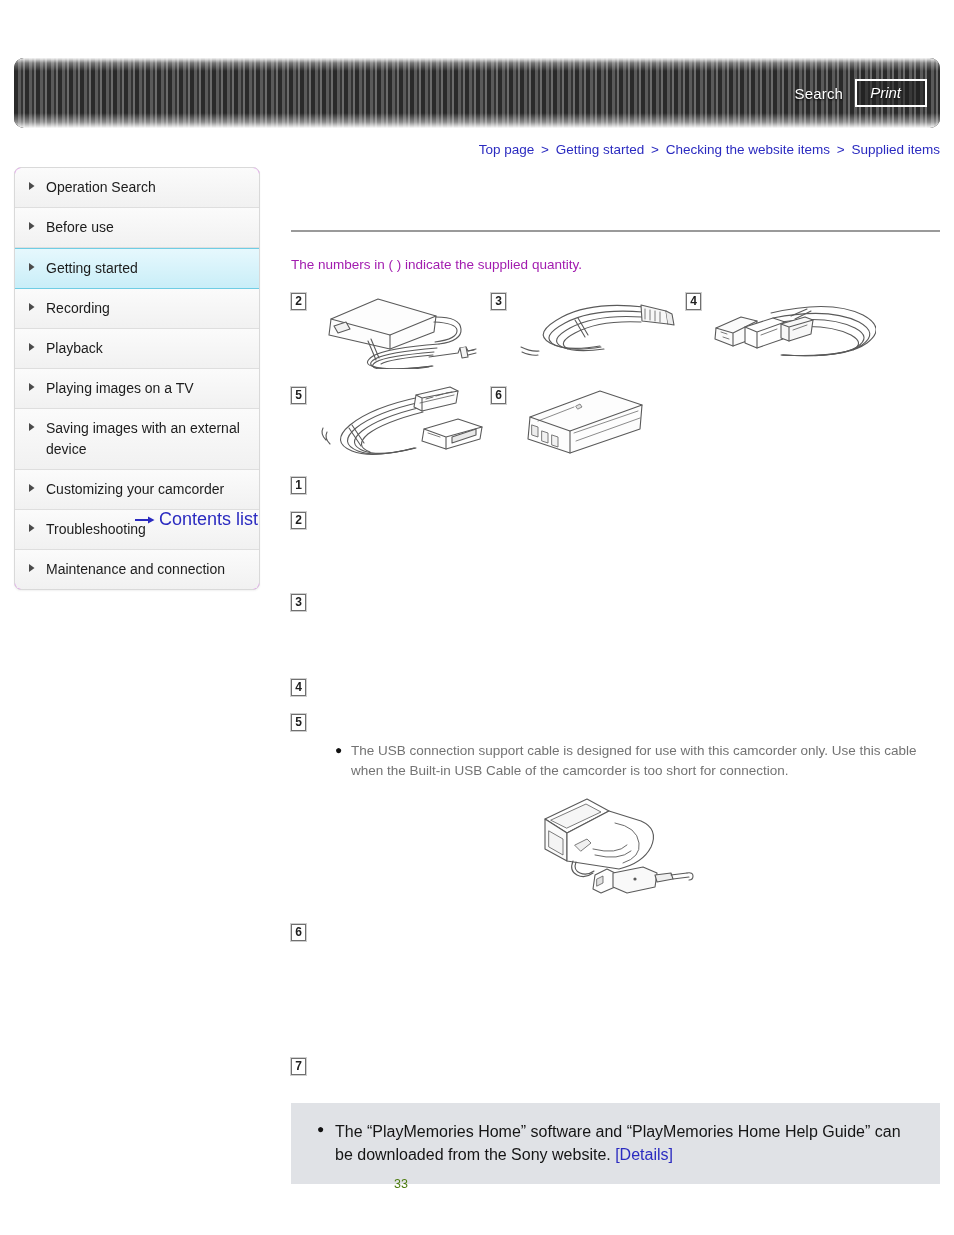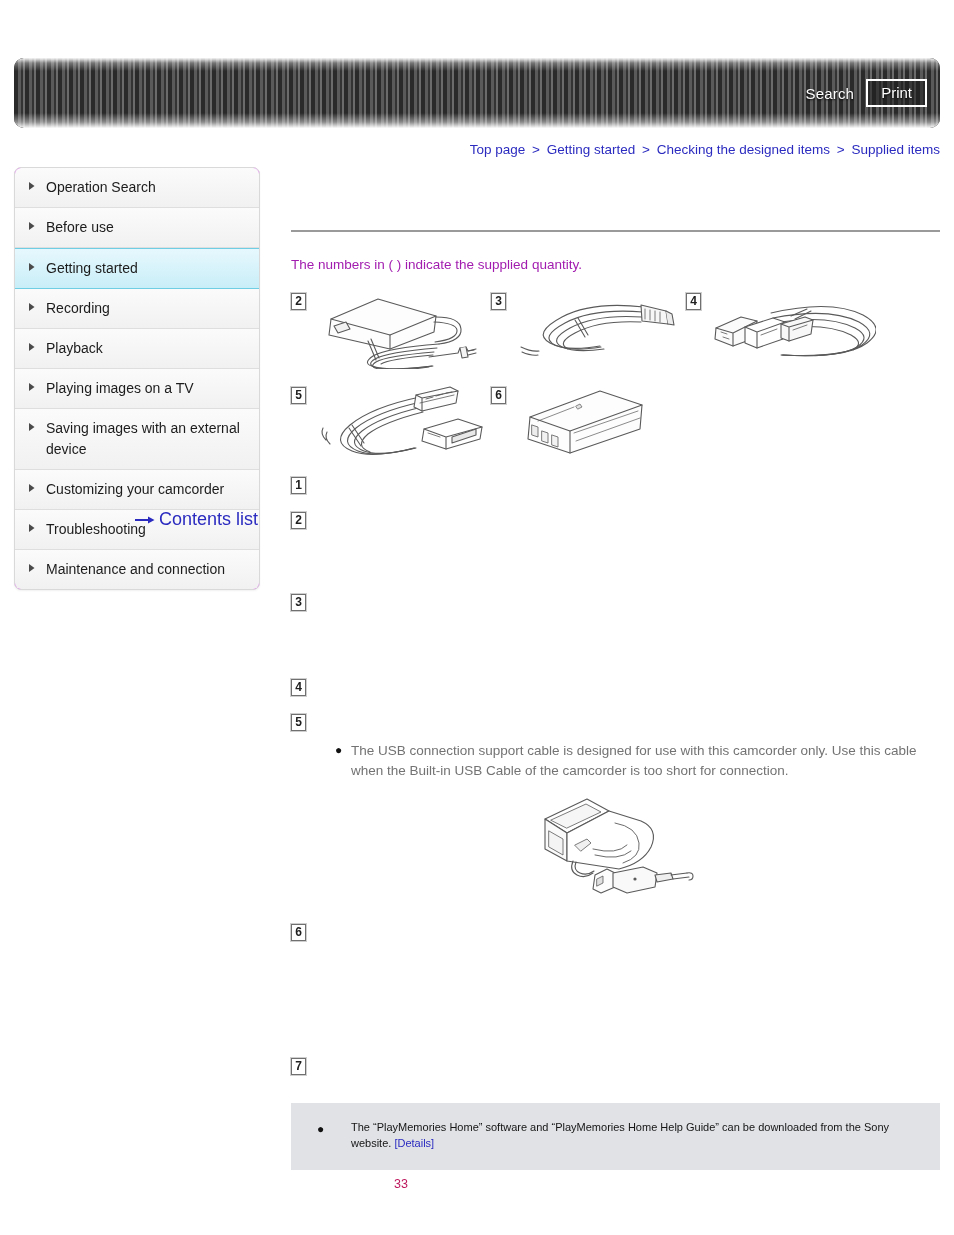--- a/index.html
+++ b/index.html
@@ -57,24 +57,25 @@
     color: #ffffff;
     font-size: 15px;
     letter-spacing: 0.2px;
     text-shadow: 0 1px 2px rgba(0,0,0,0.9);
     cursor: pointer;
   }
   #print-button {
     color: #ffffff;
     font-size: 15px;
     border: 2px solid #ffffff;
-    padding: 3px 13px 4px 13px;
+    padding: 3px 24px 4px 13px;
     background: rgba(30,30,30,0.55);
     cursor: pointer;
     text-shadow: 0 1px 2px rgba(0,0,0,0.9);
+    font-style: italic;
   }
 
   
   #breadcrumb {
     position: absolute;
     right: 14px;
     top: 142px;
     font-size: 13.5px;
     color: #2b2bc0;
     white-space: nowrap;
@@ -249,55 +250,55 @@
     padding: 17px 0 18px 0;
     box-sizing: border-box;
   }
   #bottom-note .note-inner {
     display: flex;
     align-items: flex-start;
     padding: 0 26px 0 26px;
   }
   #bottom-note .note-bullet { color: #111; }
   #bottom-note-text {
-    margin-left: 24px;
-    font-size: 11px;
+    margin-left: 8px;
+    font-size: 16px;
     line-height: 1.45;
     color: #151515;
   }
   .inline-link { color: #2b2bc0; cursor: pointer; }
 
   
   #page-number {
     position: absolute;
     left: 0;
     top: 1177px;
     width: 802px;
     text-align: center;
     font-size: 12.5px;
-    color: #be185d;
+    color: #4d7c0f;
   }
 </style>
 </head>
 <body>
 
 <div id="header-bar">
   <div id="header-stripes"></div>
   <div id="header-actions">
     <span id="search-link">Search</span>
     <span id="print-button">Print</span>
   </div>
 </div>
 
 <div id="breadcrumb">
   <span class="crumb">Top page</span>
   <span class="sep">&gt;</span>
   <span class="crumb">Getting started</span>
   <span class="sep">&gt;</span>
-  <span class="crumb">Checking the designed items</span>
+  <span class="crumb">Checking the website items</span>
   <span class="sep">&gt;</span>
   <span class="crumb">Supplied items</span>
 </div>
 
 <div id="sidebar">
   <div class="sidebar-item">
     <span class="sb-bullet">
       <svg width="6" height="8" viewBox="0 0 6 8">
           <path d="M0 0 L5.5 4 L0 8 Z" fill="#4a4a4a"></path>
         </svg>

